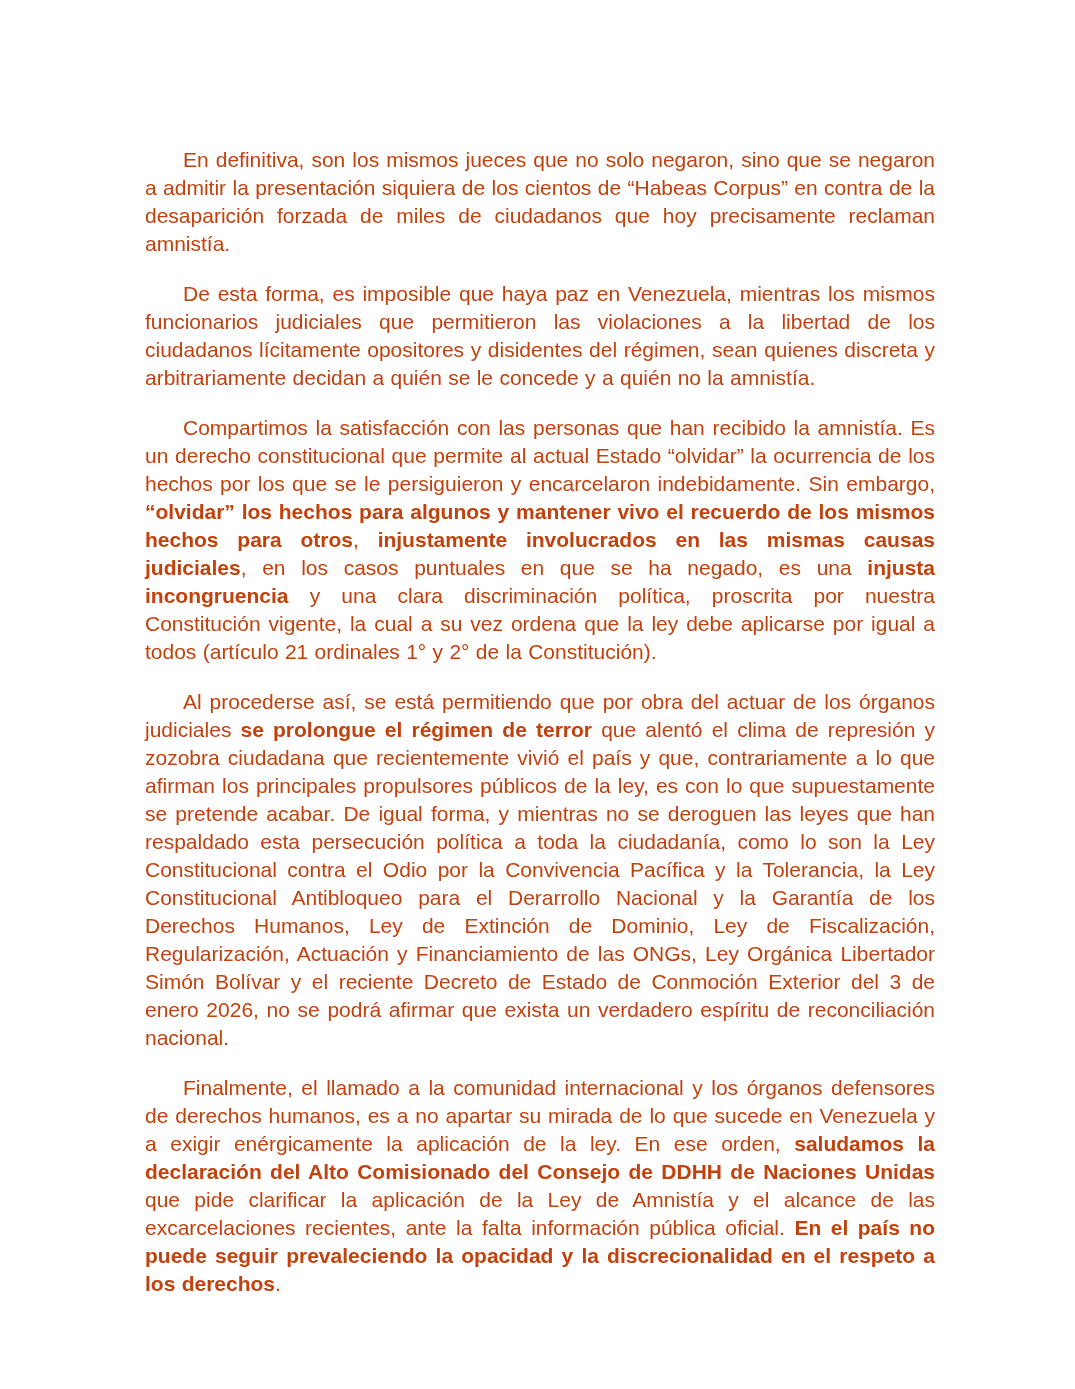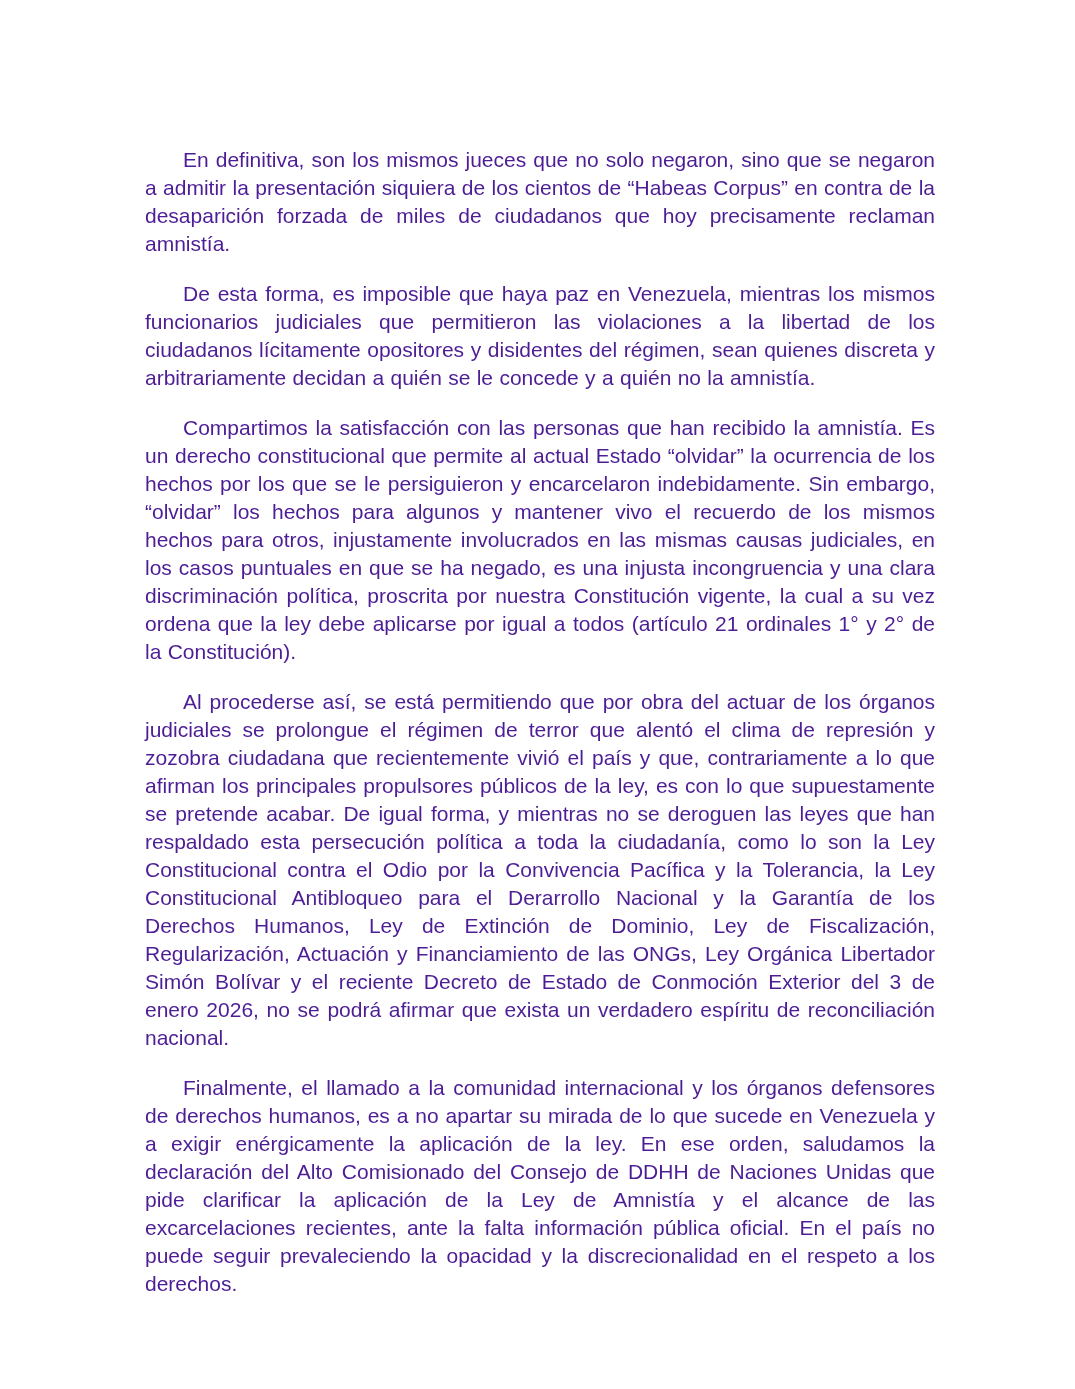--- a/index.html
+++ b/index.html
@@ -6,40 +6,40 @@
     margin: 0;
     padding: 0;
     background: #e8e8e8;
   }
   .page {
     position: relative;
     width: 1075px;
     height: 1389px;
     margin: 0 auto;
     background: #ffffff;
-    color: #4c1d95;
+    color: #c2410c;
     font-family: "Liberation Sans", "DejaVu Sans", sans-serif;
     overflow: hidden;
   }
   .content {
     position: absolute;
     left: 145px;
     top: 146px;
     width: 790px;
   }
   .para {
     margin: 0 0 22px 0;
     font-size: 21px;
     line-height: 28px;
     text-align: justify;
     text-indent: 38px;
     word-spacing: 0.5px;
   }
   .para b {
-    font-weight: normal;
+    font-weight: bold;
   }
   .dateline {
     margin-top: 64px;
     font-size: 21px;
     line-height: 28px;
     text-align: center;
   }
   .dateline b {
     font-weight: bold;
   }

